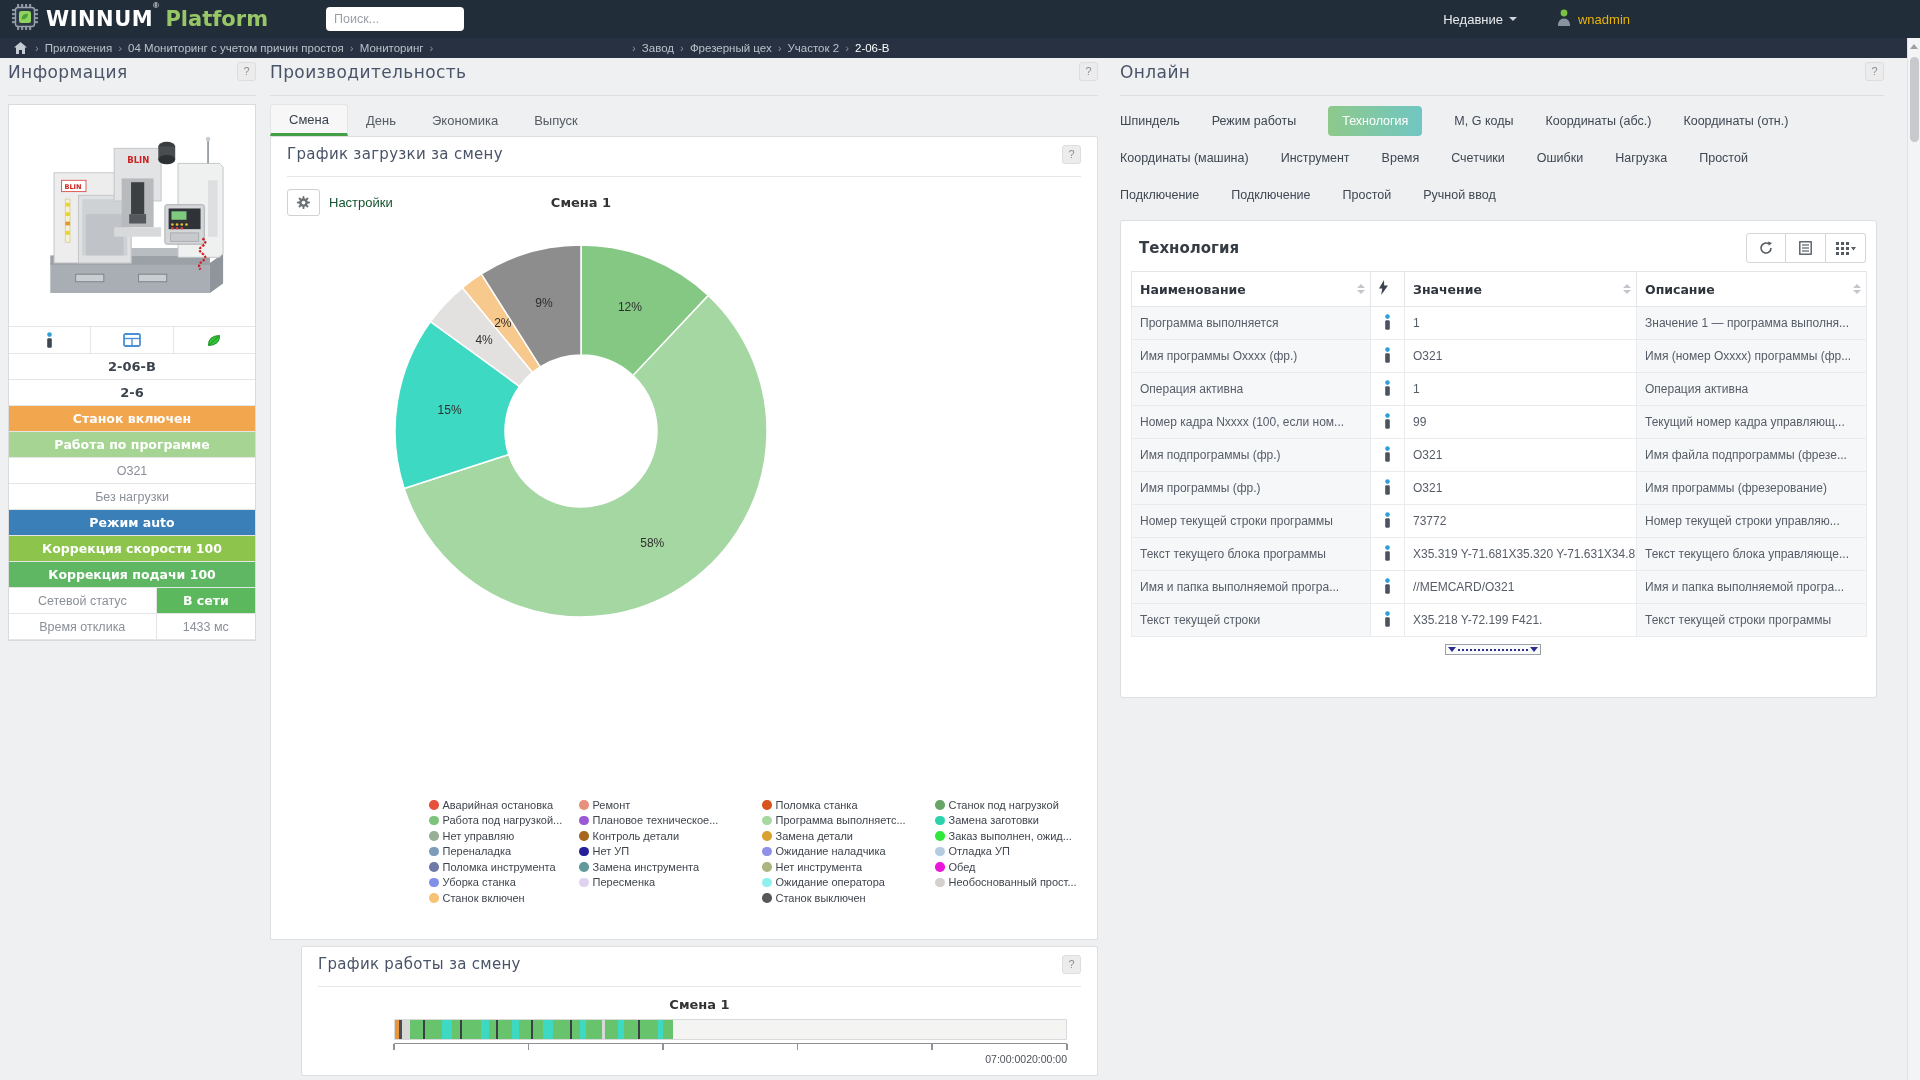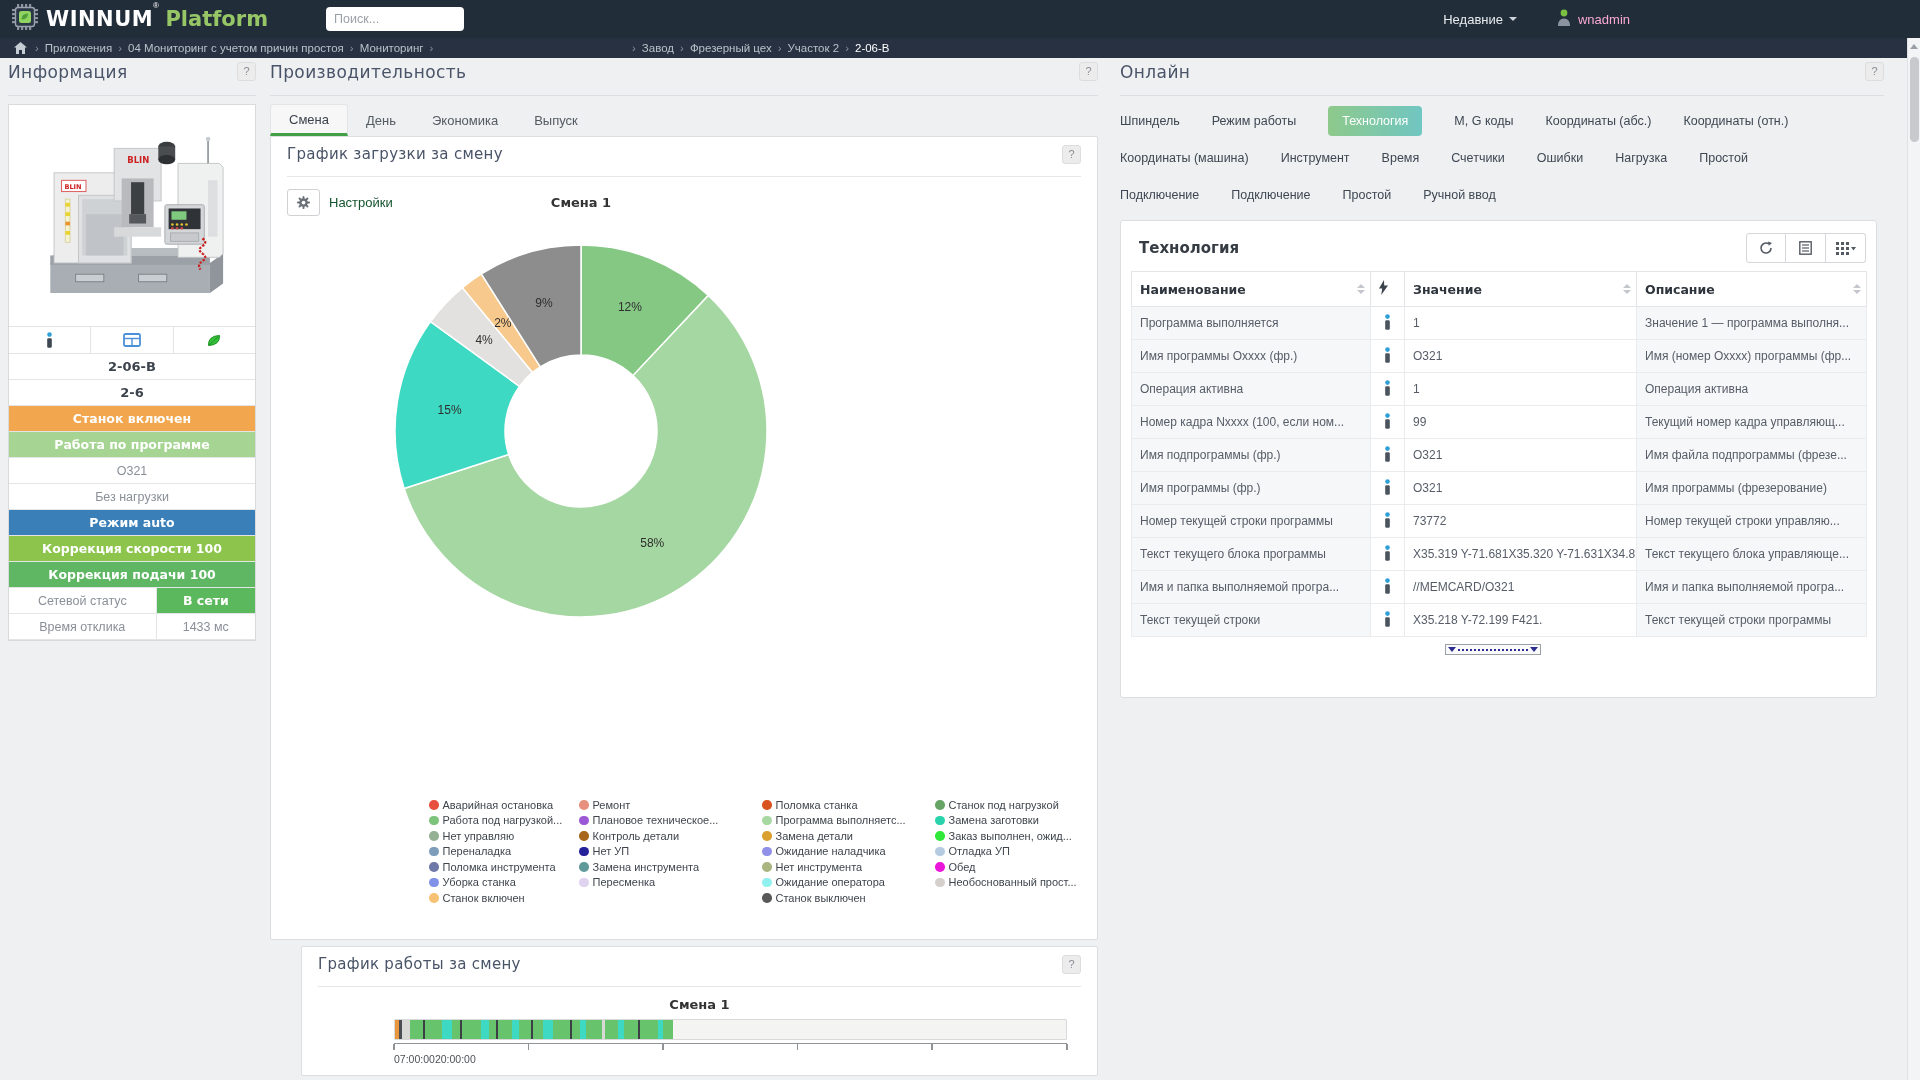--- a/index.html
+++ b/index.html
@@ -13,21 +13,21 @@
   .brand-name { color:#fff; font-weight:bold; font-size:21px; letter-spacing:.5px; font-family:"DejaVu Sans",sans-serif; }
   .brand-mark { color:#fff; font-size:8px; vertical-align:top; position:relative; top:-6px; }
   .brand-suffix { color:#97c666; font-weight:600; font-size:21px; font-family:"DejaVu Sans",sans-serif; margin-left:2px; }
   .search-box { margin-left:58px; width:138px; height:24px; border:none; border-radius:4px;
                 background:#fff; font-size:12.5px; padding:0 8px; color:#333; outline:none; }
   .search-box::placeholder { color:#9aa0a8; }
   .nav-right { margin-left:auto; display:flex; align-items:center; gap:40px; margin-right:290px; }
   .nav-link { color:#e8ebee; font-size:13px; display:flex; align-items:center; gap:6px; cursor:pointer; }
   .caret-down { width:0; height:0; border-left:4px solid transparent; border-right:4px solid transparent;
                 border-top:4px solid #cfd4da; display:inline-block; }
-  .user-chip { display:flex; align-items:center; gap:7px; color:#f9a8d4; font-size:13px; cursor:pointer; }
+  .user-chip { display:flex; align-items:center; gap:7px; color:#eab308; font-size:13px; cursor:pointer; }
 
   
   .crumbbar { position:absolute; left:0; top:38px; width:1920px; height:20px; background:#273141;
               display:flex; align-items:center; font-size:11.5px; color:#b9c0c9; z-index:29; }
   .crumbbar .home { margin:0 6px 0 14px; display:flex; }
   .bc-item { margin:0 4px; cursor:pointer; white-space:nowrap; }
   .bc-sep { color:#8a919b; margin:0 2px; }
   .bc-right { position:absolute; left:630px; display:flex; align-items:center; }
   .bc-current { color:#ffffff; }
 
@@ -75,21 +75,21 @@
   #donut-svg { position:absolute; left:0; top:64px; }
   .legend { position:absolute; left:158px; top:660px; display:flex; }
   .legend-col { display:flex; flex-direction:column; }
   .legend-item { display:flex; align-items:center; height:15.5px; font-size:11px; color:#3f454d; cursor:pointer; white-space:nowrap; }
   .legend-dot { width:9.5px; height:9.5px; border-radius:50%; margin-right:4px; flex:0 0 auto; }
   .timeline-wrap { position:absolute; left:92px; right:30px; top:72px; }
   .timeline-bar { display:flex; height:21px; border:1px solid #d8d9db; background:#f4f4f3; overflow:hidden; border-radius:1px; }
   .timeline-bar > div { height:100%; }
   .timeline-axis { position:relative; height:7px; border-top:1.5px solid #8f9296; margin-top:3px; }
   .timeline-axis i { position:absolute; top:0; width:1.5px; height:6px; background:#8f9296; }
-  .timeline-times { display:flex; justify-content:flex-start; font-size:10.5px; color:#4d5258; margin-top:3px; }
+  .timeline-times { display:flex; justify-content:flex-end; font-size:10.5px; color:#4d5258; margin-top:3px; }
 
   
   .online-tabs { margin-top:10px; }
   .tab-row { display:flex; align-items:center; gap:32px; min-height:30px; margin-bottom:7px; }
   .on-tab { font-size:12.5px; color:#3e4752; cursor:pointer; white-space:nowrap; }
   .on-tab.active { background:linear-gradient(90deg,var(--grad-a,#8ec98b),var(--grad-b,#70c6c2));
                    color:#fff; padding:8px 14px; border-radius:4px; }
   .online-card { position:relative; margin-top:10px; width:757px; background:#fff; border:1px solid #dcdee0; border-radius:3px;
                  padding:12px 10px 10px 10px; height:478px; }
   .tech-head { display:flex; align-items:flex-start; }

